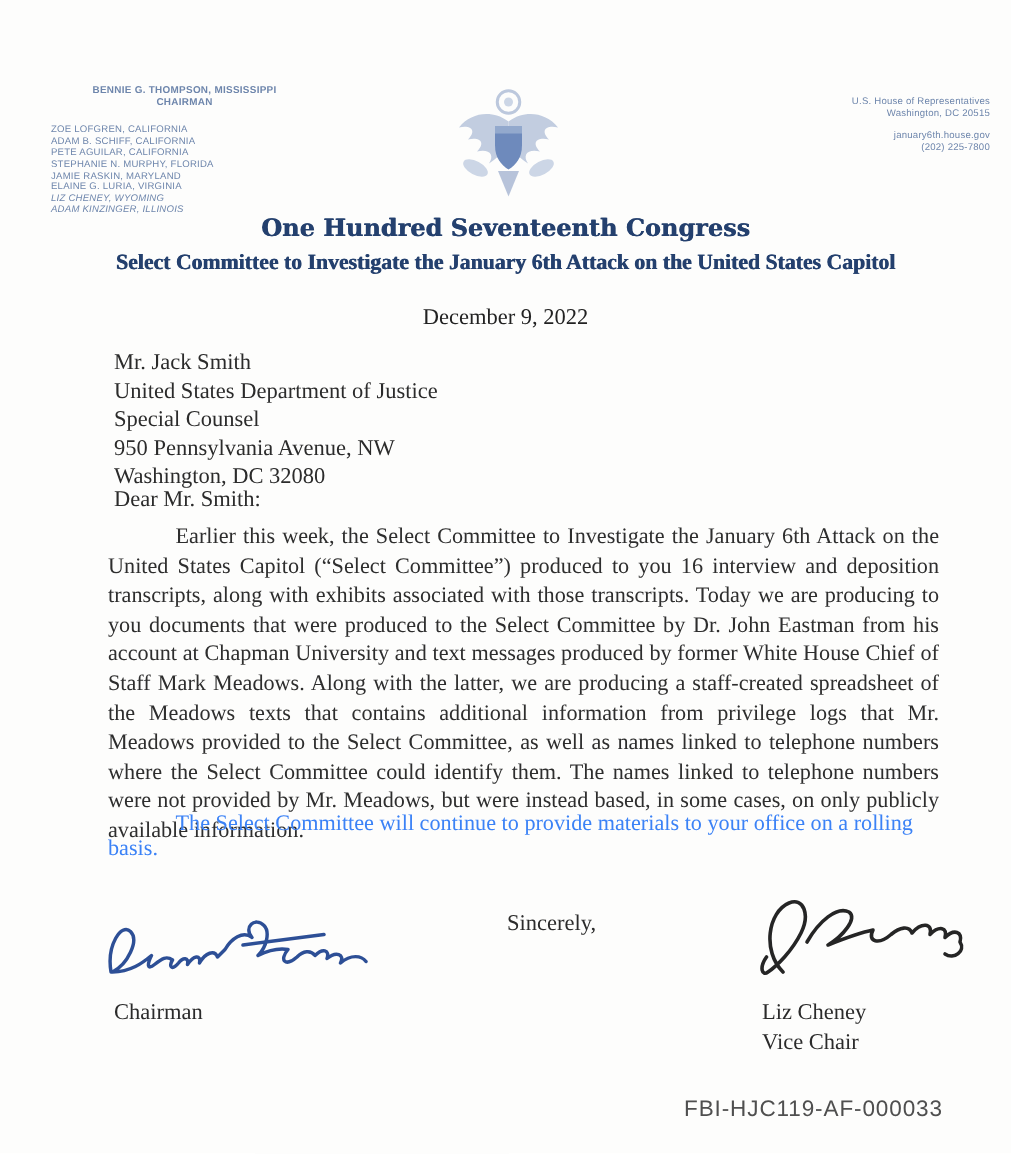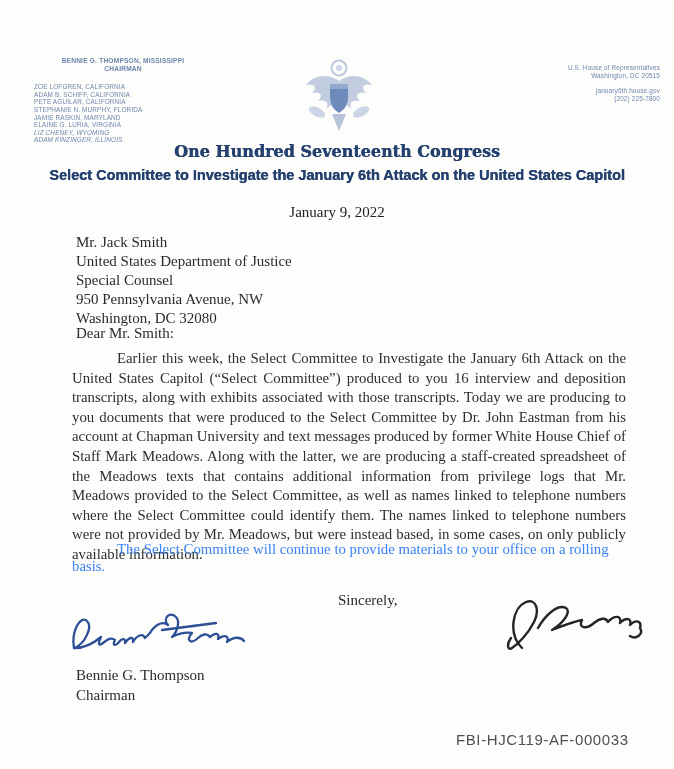--- a/index.html
+++ b/index.html
@@ -17,31 +17,31 @@
 
   .lh-right{position:absolute;right:14px;top:64px;text-align:right;
             font-family:"Liberation Sans", sans-serif;color:#6e86ac;
             font-size:6.4px;line-height:7.5px;letter-spacing:.15px;}
   .lh-right .gap{height:8px;}
 
   .congress{position:absolute;left:0;top:142px;width:100%;text-align:center;
             font-family:"DejaVu Serif", serif;font-weight:bold;color:#24406e;
             font-size:16px;text-shadow:.4px 0 0 #24406e;}
   .committee{position:absolute;left:0;top:167px;width:100%;text-align:center;
-             font-family:Liberation Sans, sans-serif;font-weight:bold;color:#24406e;
+             font-family:Liberation Serif, serif;font-weight:bold;color:#24406e;
              font-size:14.5px;text-shadow:.4px 0 0 #24406e;}
 
   
   .date{position:absolute;left:0;top:204px;width:100%;text-align:center;font-size:15px;color:#222;}
   .recipient{position:absolute;left:76px;top:233px;font-size:15px;line-height:19px;color:#2b2b2b;}
   .salutation{position:absolute;left:76px;top:325px;font-size:15px;color:#2b2b2b;}
   .para1{position:absolute;left:72px;top:349px;width:554px;font-size:14.8px;line-height:19.6px;
          text-align:justify;text-indent:45px;color:#2e2e2e;}
   .para2{position:absolute;left:72px;top:541px;width:554px;font-size:14.8px;text-indent:45px;color:#3b82f6;}
-  .sincerely{position:absolute;left:338px;top:592px;font-size:15px;color:#2b2b2b;}
+  .sincerely{position:absolute;left:338px;top:608px;font-size:15px;color:#2b2b2b;}
 
   .sig-left-img{position:absolute;left:64px;top:606px;}
   .sig-left-block{position:absolute;left:76px;top:666px;font-size:15px;line-height:19.5px;color:#2b2b2b;}
   .sig-right-img{position:absolute;left:494px;top:590px;}
   .sig-right-block{position:absolute;left:508px;top:666px;font-size:15px;line-height:19.5px;color:#2b2b2b;}
 
   .bates{position:absolute;left:456px;top:731px;font-family:"Liberation Sans", sans-serif;
          font-size:15px;letter-spacing:.6px;color:#4f4f4f;}
 </style>
 </head>
@@ -84,21 +84,21 @@
     <div>U.S. House of Representatives</div>
     <div>Washington, DC 20515</div>
     <div class="gap"></div>
     <div>january6th.house.gov</div>
     <div>(202) 225-7800</div>
   </div>
 
   <div class="congress">One Hundred Seventeenth Congress</div>
   <div class="committee">Select Committee to Investigate the January 6th Attack on the United States Capitol</div>
 
-  <div class="date">January 9, 2022</div>
+  <div class="date">December 9, 2022</div>
 
   <div class="recipient">
     <div>Mr. Jack Smith</div>
     <div>United States Department of Justice</div>
     <div>Special Counsel</div>
     <div>950 Pennsylvania Avenue, NW</div>
     <div>Washington, DC 32080</div>
   </div>
 
   <div class="salutation">Dear Mr. Smith:</div>
@@ -110,28 +110,31 @@
 
   <div class="sig-left-img">
     <svg width="185" height="58" viewBox="0 0 185 58" aria-hidden="true">
       <g fill="none" stroke="#2d4f96" stroke-width="2.3" stroke-linecap="round" stroke-linejoin="round">
         <path d="M10 42 C7 24 17 9 23 15 C29 21 21 37 11 42 C23 42 31 36 37 31 C34 37 34 41 39 37 C44 33 47 31 51 34 C48 39 51 41 55 36 C58 32 62 32 61 37 C65 31 70 30 69 36 C73 29 79 27 81 32 L86 27 C90 20 98 14 104 19 C98 12 106 5 112 11 C116 15 114 25 108 31 C114 28 122 26 128 27 C122 34 126 39 134 32 C138 28 143 27 146 31 C151 26 156 27 154 33 C160 28 166 30 163 36 C170 30 177 31 180 35"></path>
         <path d="M98 24 L152 17"></path>
       </g>
     </svg>
   </div>
   <div class="sig-left-block">
-    <div>Bennie G. Thompson</div>
     <div>Chairman</div>
   </div>
 
   <div class="sig-right-img">
     <svg width="150" height="70" viewBox="0 0 150 70" aria-hidden="true">
       <g fill="none" stroke="#252525" stroke-width="2.4" stroke-linecap="round" stroke-linejoin="round">
         <path d="M28 58 C14 44 18 18 32 12 C42 8 46 20 40 32 C34 44 24 54 18 58 C14 61 12 55 17 48"></path>
         <path d="M44 38 C52 24 64 14 72 18 C78 22 68 34 58 40 C68 36 78 32 88 30 C84 38 92 40 100 33 C106 28 112 27 114 32 C120 25 128 25 126 33 C132 27 138 28 136 35 C142 29 148 31 146 38 C150 44 142 50 136 46"></path>
       </g>
     </svg>
   </div>
+  <div class="sig-right-block">
+    <div>Liz Cheney</div>
+    <div>Vice Chair</div>
+  </div>
 
   <div class="bates">FBI-HJC119-AF-000033</div>
 
 </div>
 
 </body></html>

